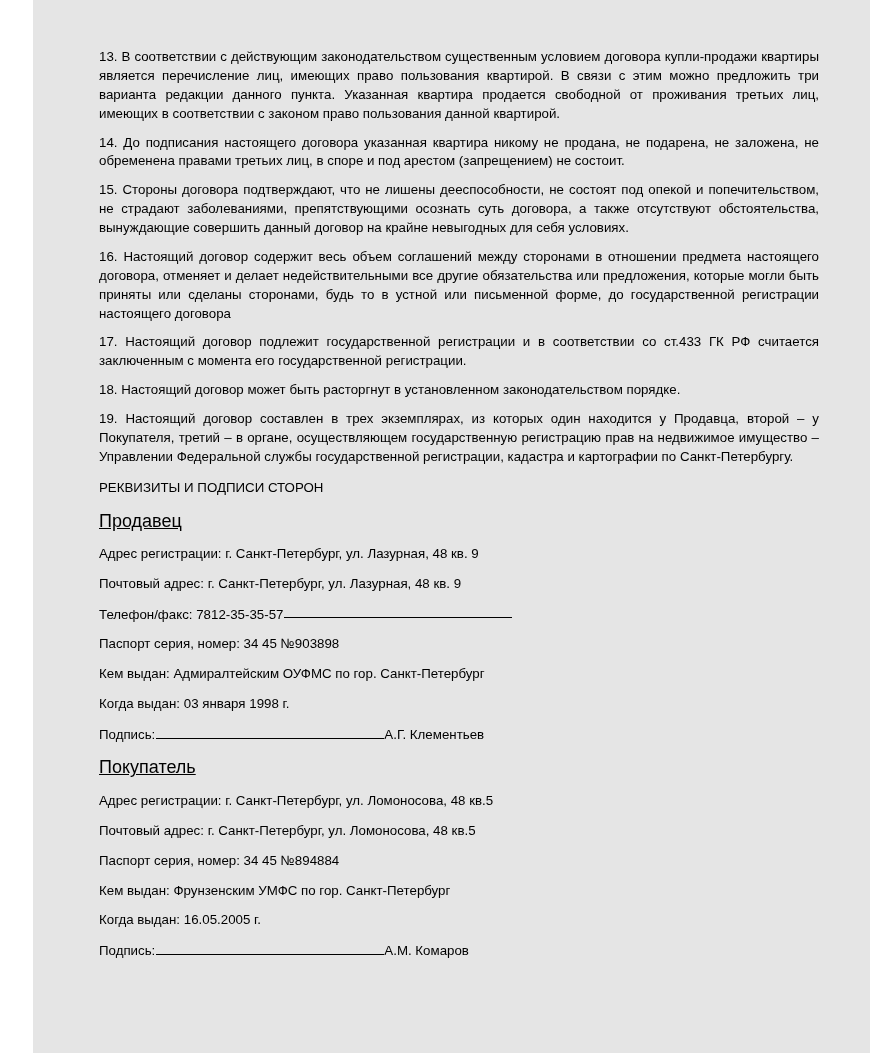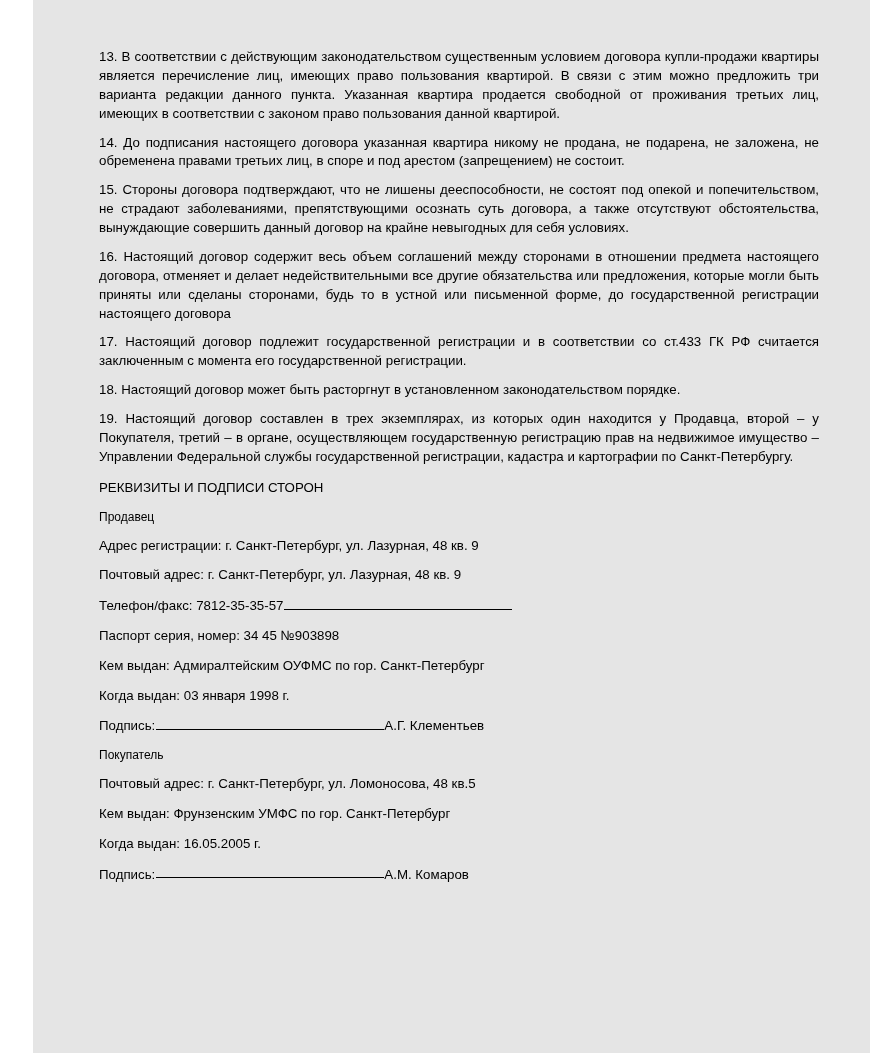--- a/index.html
+++ b/index.html
@@ -32,23 +32,24 @@
   }
   .clause .num {
     white-space: pre;
   }
   .section-title {
     font-size: 13.3px;
     line-height: 1.42;
     margin: 12px 0 11px 0;
   }
   .party-title {
-    font-size: 12px;
+    font-size: 18px;
     line-height: 1.42;
     margin: 0 0 11px 0;
+    text-decoration: underline;
   }
   .field-line {
     font-size: 13.3px;
     line-height: 1.42;
     margin: 0 0 11px 0;
     white-space: nowrap;
   }
   .rule {
     display: inline-block;
     border-bottom: 1px solid #000;
@@ -133,26 +134,34 @@
     <span>Когда выдан:</span>
     <span>03 января 1998 г.</span>
   </div>
 
   <div class="field-line">
     <span>Подпись:</span><span class="rule rule-sign"></span><span class="sig-name">А.Г. Клементьев</span>
   </div>
 
   <div class="party-title">Покупатель</div>
 
+  <div class="field-line">
+    <span>Адрес регистрации:</span>
+    <span>г. Санкт-Петербург, ул. Ломоносова, 48 кв.5</span>
+  </div>
 
   <div class="field-line">
     <span>Почтовый адрес:</span>
     <span>г. Санкт-Петербург, ул. Ломоносова, 48 кв.5</span>
   </div>
 
+  <div class="field-line">
+    <span>Паспорт серия, номер:</span>
+    <span>34 45 №894884</span>
+  </div>
 
   <div class="field-line">
     <span>Кем выдан:</span>
     <span>Фрунзенским УМФС по гор. Санкт-Петербург</span>
   </div>
 
   <div class="field-line">
     <span>Когда выдан:</span>
     <span>16.05.2005 г.</span>
   </div>

